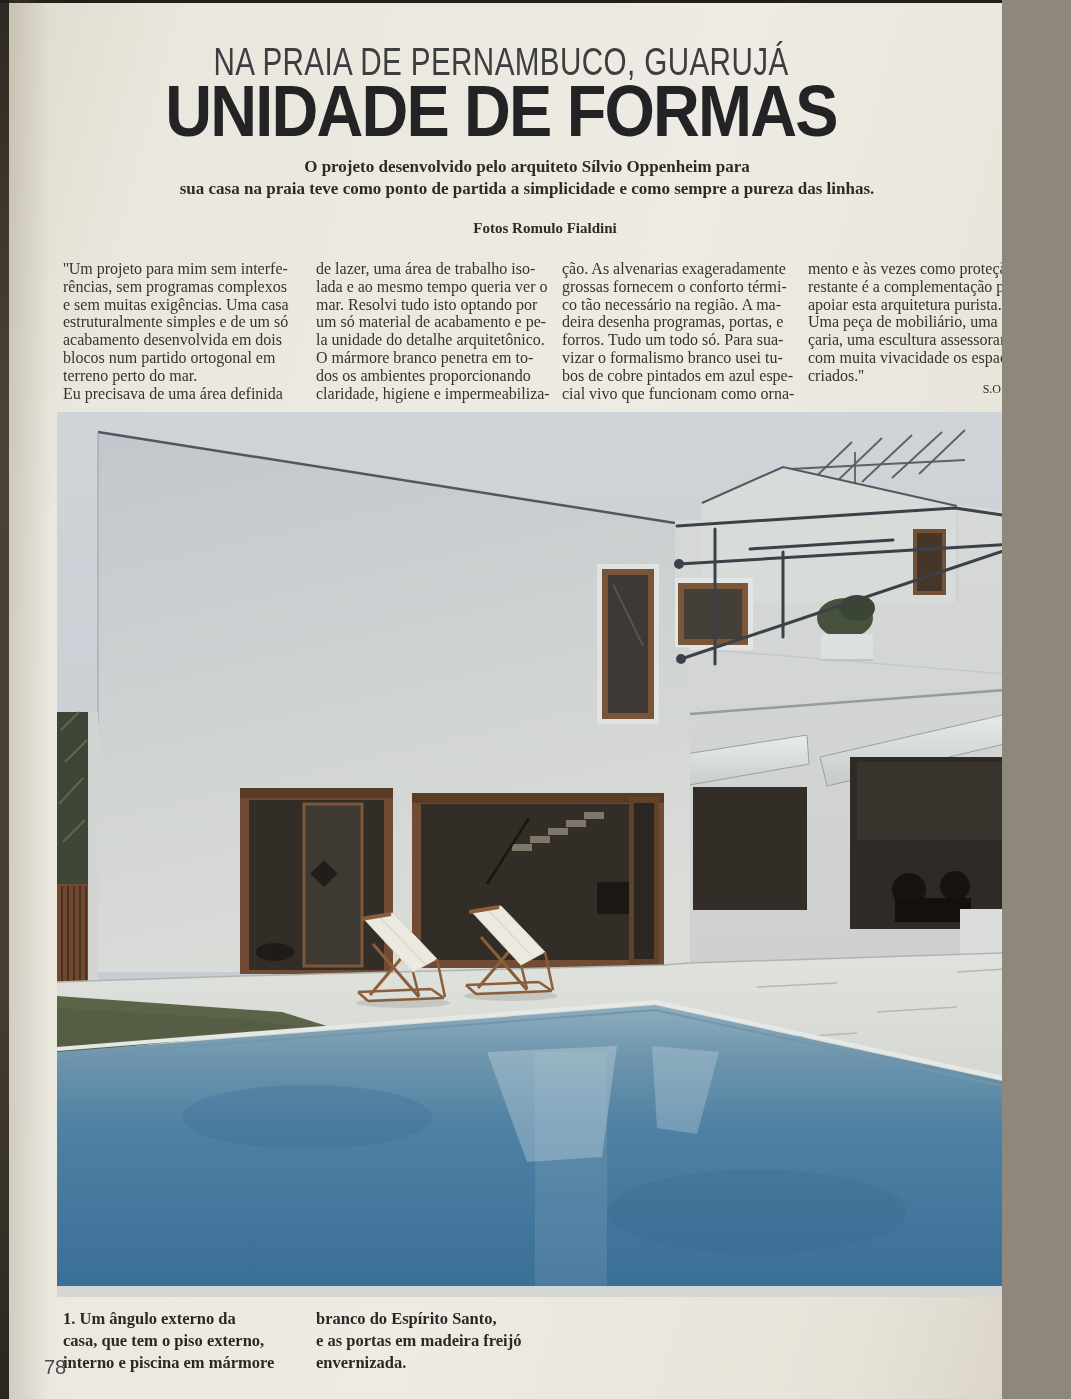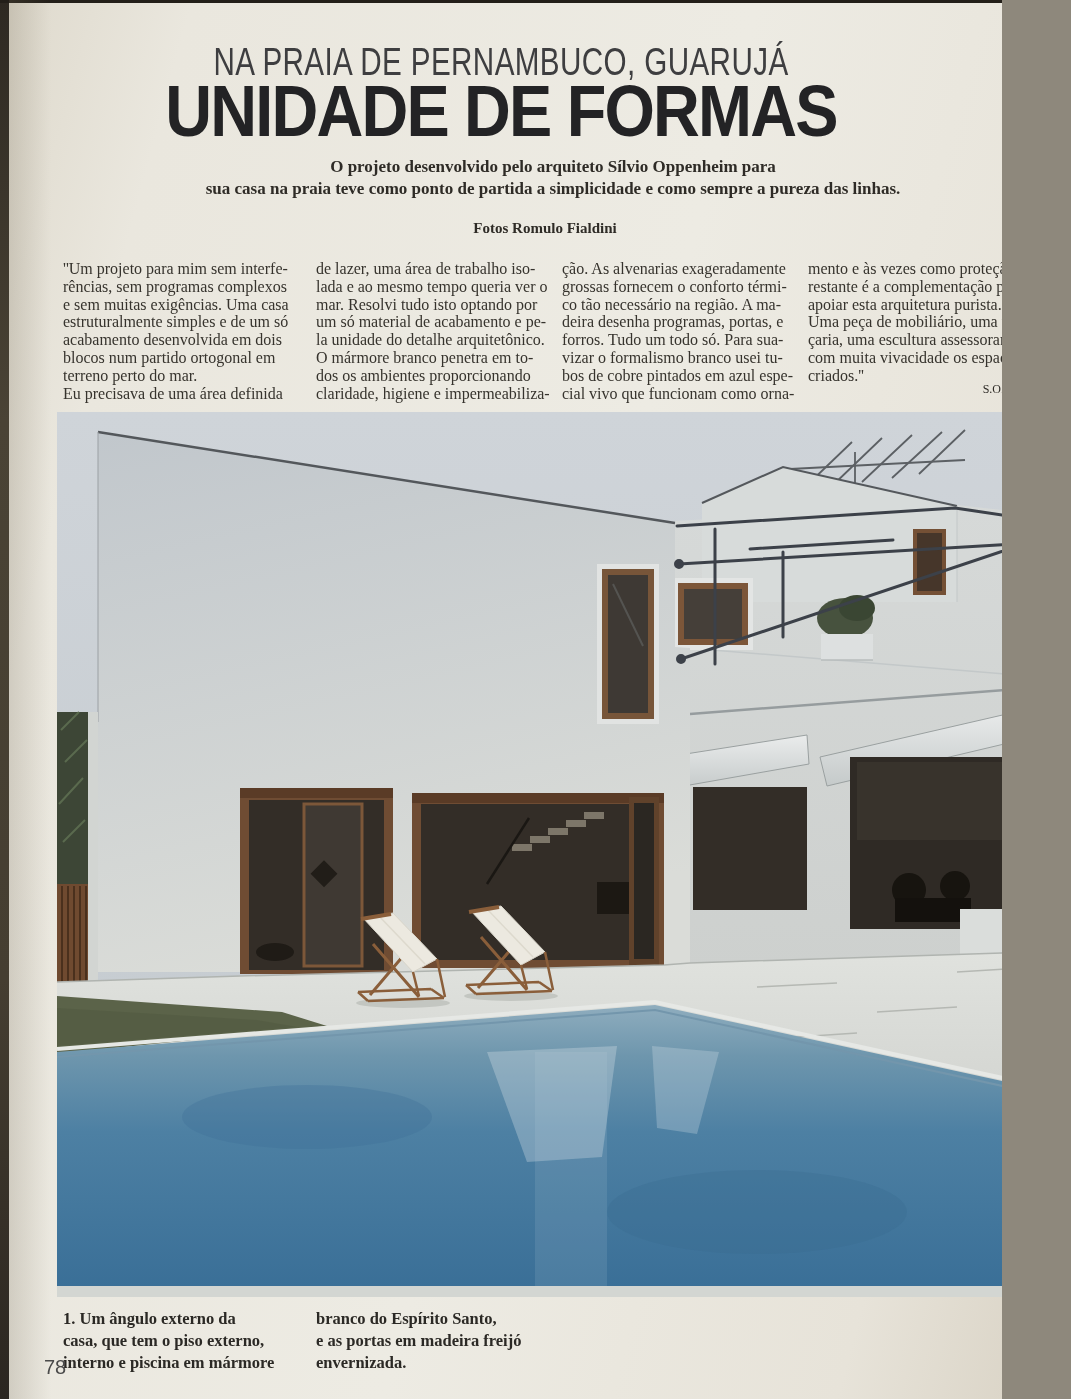--- a/index.html
+++ b/index.html
@@ -10,21 +10,21 @@
     background:linear-gradient(180deg,#2e2922,#4a4335 30%,#453e31 70%,#2b2620);}
   .edge-top{position:absolute;left:0;top:0;width:100%;height:3px;background:#231f19;}
   .left-shade{position:absolute;left:9px;top:0;width:42px;height:100%;
     background:linear-gradient(90deg,rgba(115,105,85,.22),rgba(115,105,85,0));}
   .kicker{position:absolute;top:40px;left:0;width:100%;text-align:center;
     font-family:"Liberation Sans",sans-serif;font-size:39px;font-weight:400;color:#3e3e40;
     transform:scaleX(.76);letter-spacing:.5px;}
   .title{position:absolute;top:70px;left:0;width:100%;text-align:center;margin:0;
     font-family:"Liberation Sans",sans-serif;font-size:72px;font-weight:bold;color:#232325;
     transform:scaleX(.9);letter-spacing:-2px;}
-  .deck{position:absolute;top:156px;left:103px;width:900px;margin:0;text-align:center;
+  .deck{position:absolute;top:156px;left:77px;width:900px;margin:0;text-align:center;
     font-weight:bold;font-size:17px;line-height:1.28;white-space:pre-line;color:#2e2b26;}
   .credit{position:absolute;top:220px;left:0;width:100%;margin:0;text-align:center;
     font-weight:bold;font-size:15px;color:#2e2b26;padding-left:44px;}
   .bodycol{position:absolute;top:260px;width:252px;font-size:16px;line-height:17.8px;
     white-space:pre;color:#36332d;}
   #col1{left:63px}#col2{left:316px}#col3{left:562px}#col4{left:808px}
   .signature{position:absolute;top:382px;left:808px;width:196px;text-align:right;
     font-weight:normal;font-size:12px;color:#2e2b26;}
   .photo{position:absolute;left:57px;top:412px;width:973px;height:885px;margin:0;padding:0;}
   .cap{position:absolute;top:1308px;font-weight:bold;font-size:16.5px;

